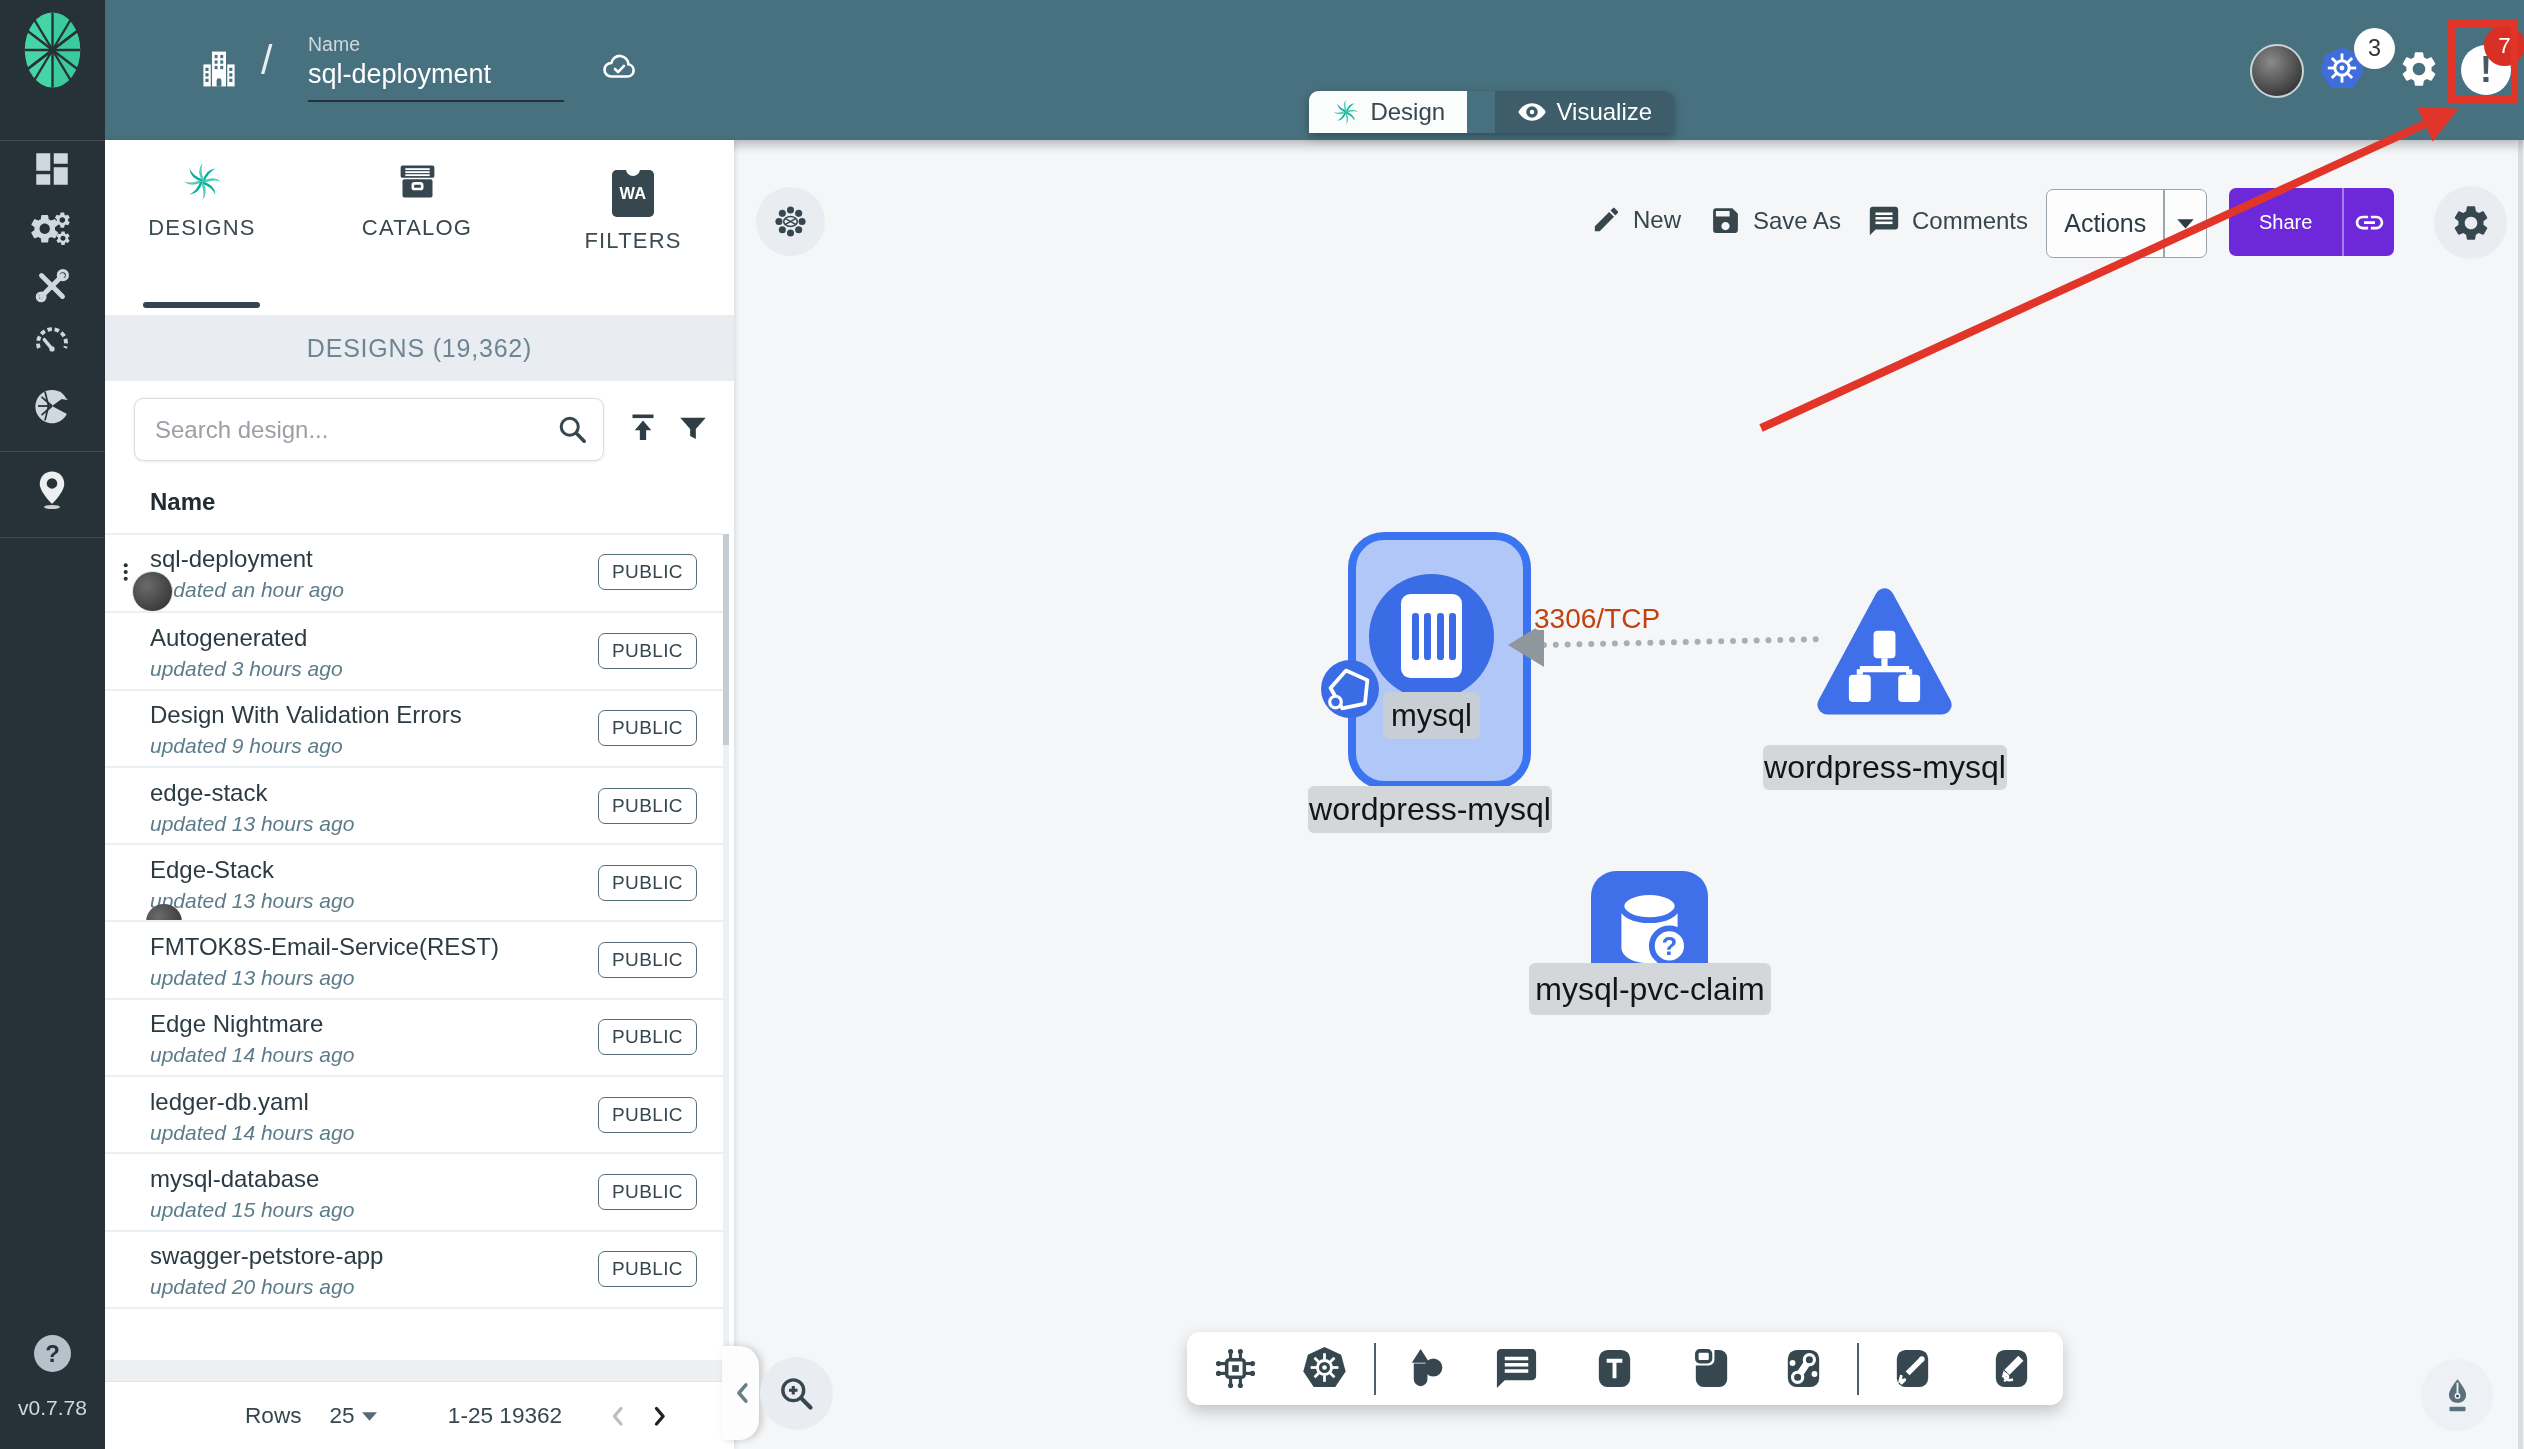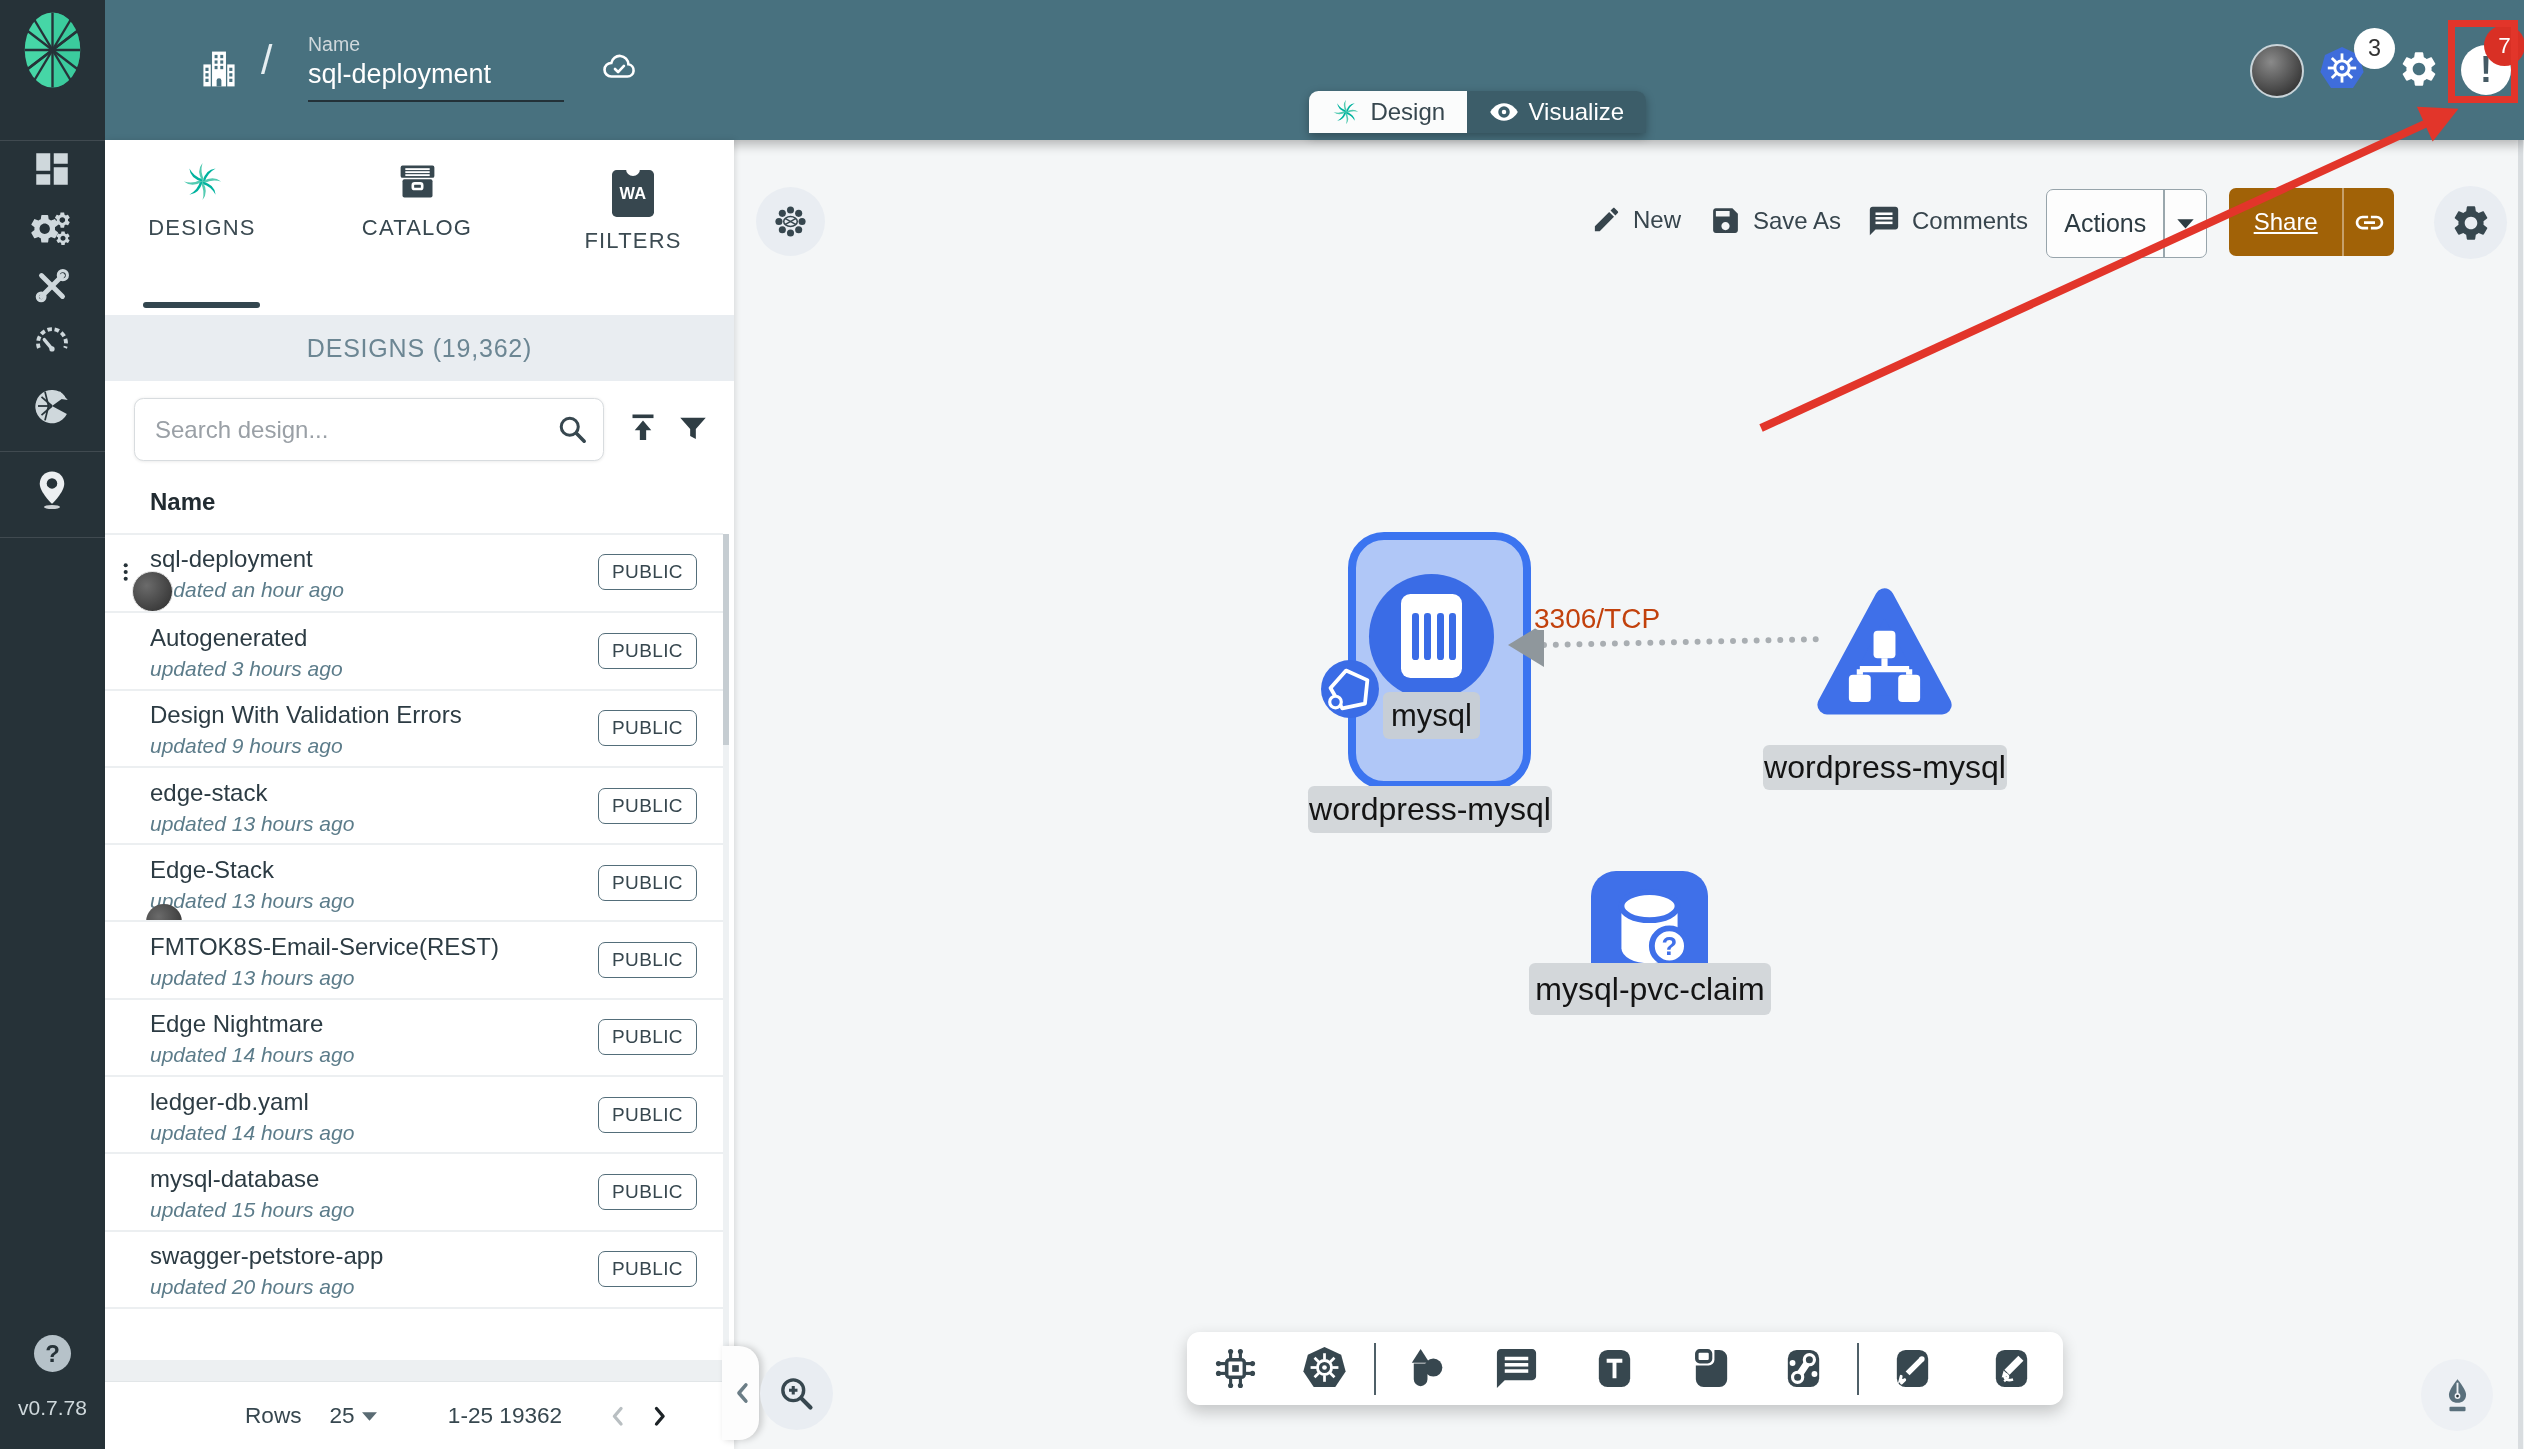--- a/index.html
+++ b/index.html
@@ -23,21 +23,21 @@
   .nav-divider{left:0;width:105px;height:0.8px;background:rgba(255,255,255,.12);}
   .nav-icon{left:31px;width:42px;height:42px;color:#cfd8dc;}
   .version{left:0;width:105px;text-align:center;font-size:21px;color:#cfd8dc;}
   .help-circle{left:34px;width:37px;height:37px;border-radius:50%;background:#b6c2c9;
                color:#263238;display:flex;align-items:center;justify-content:center;
                font-size:24px;font-weight:bold;}
   .expand-handle{left:78px;top:1206px;width:39px;height:69px;background:#4d575e;
                  border-radius:14px;z-index:6;display:flex;align-items:center;color:#fff;}
   
   .mode-tabs{left:1309px;top:91px;height:42px;display:flex;border-radius:9.4px 9.4px 0 0;
-             overflow:hidden;box-shadow:0 3.1px 9.4px rgba(0,0,0,.3);z-index:6;}
+             overflow:hidden;box-shadow:0 3.1px 9.4px rgba(0,0,0,.3);z-index:6;gap:28px;}
   .mode-tab{display:flex;align-items:center;gap:9.4px;padding:0 22px;font-size:24px;}
   .mode-tab.active{background:#fbfcfc;color:#37474f;}
   .mode-tab.inactive{background:#3c5d69;color:#ffffff;}
   
   .panel{left:105px;top:140px;width:629px;height:1309px;background:#ffffff;z-index:10;
          box-shadow:2.3px 0 6.2px rgba(0,0,0,.12);}
   .ptab{position:absolute;top:19px;width:172px;text-align:center;color:#3c4b52;}
   .ptab .lbl{font-size:22px;letter-spacing:1.2px;margin-top:11px;}
   .ptab-underline{position:absolute;top:162px;height:5.5px;width:117px;background:#33464f;border-radius:3.1px;}
   .banner{position:absolute;top:175px;left:0;width:629px;height:66px;background:#e9edf1;
@@ -60,22 +60,22 @@
   .scroll-thumb{position:absolute;left:618px;top:394px;width:6.2px;height:211px;background:#c6cdd2;}
   .pfooter{position:absolute;left:0;top:1241px;width:629px;height:68px;background:#fff;
            border-top:1.6px solid #e2e6e8;display:flex;align-items:center;font-size:22.6px;color:#37474f;}
   .collapse-pill{left:722px;top:1346px;width:37px;height:94px;background:#fdfdfd;z-index:11;
                  border-radius:0 20px 20px 0;box-shadow:3.1px 0 7.8px rgba(0,0,0,.18);
                  display:flex;align-items:center;justify-content:flex-end;}
   
   .ct-item{display:flex;align-items:center;gap:11px;color:#37454d;font-size:24px;}
   .actions-btn{left:2046px;top:189px;width:159px;height:67px;border:1.6px solid #97a4ab;border-radius:7px;
                background:#fdfdfd;display:flex;align-items:center;color:#2d3b42;font-size:25px;}
-  .share-btn{left:2229px;top:188px;width:165px;height:68px;border-radius:7px;background:#a16207;
-             display:flex;align-items:center;color:#fff;font-size:24px;text-decoration:underline;}
+  .share-btn{left:2229px;top:188px;width:165px;height:68px;border-radius:7px;background:#6d28d9;
+             display:flex;align-items:center;color:#fff;font-size:20px;}
   .circ-btn{border-radius:50%;background:#e9edf2;display:flex;align-items:center;justify-content:center;}
   
   .node-label{background:#d3d7da;border-radius:6.2px;display:flex;align-items:center;justify-content:center;
               font-size:32px;color:#141414;}
   .edge-label{font-size:28px;color:#c2410c;
               text-shadow:-1.6px -1.6px 0 #f4f6f7,1.6px -1.6px 0 #f4f6f7,-1.6px 1.6px 0 #f4f6f7,1.6px 1.6px 0 #f4f6f7,0 2.3px 0 #f4f6f7;}
   .dotted-edge{border-top:6.2px dotted #a9aeb2;transform:rotate(-1.2deg);transform-origin:0 50%;}
   .bottom-bar{left:1187px;top:1332px;width:876px;height:73px;background:#fff;border-radius:12.5px;
               box-shadow:0 6.2px 15.6px rgba(0,0,0,.2);z-index:6;}
   .bb-icon{position:absolute;top:13.3px;width:47px;height:47px;color:#37474f;}

